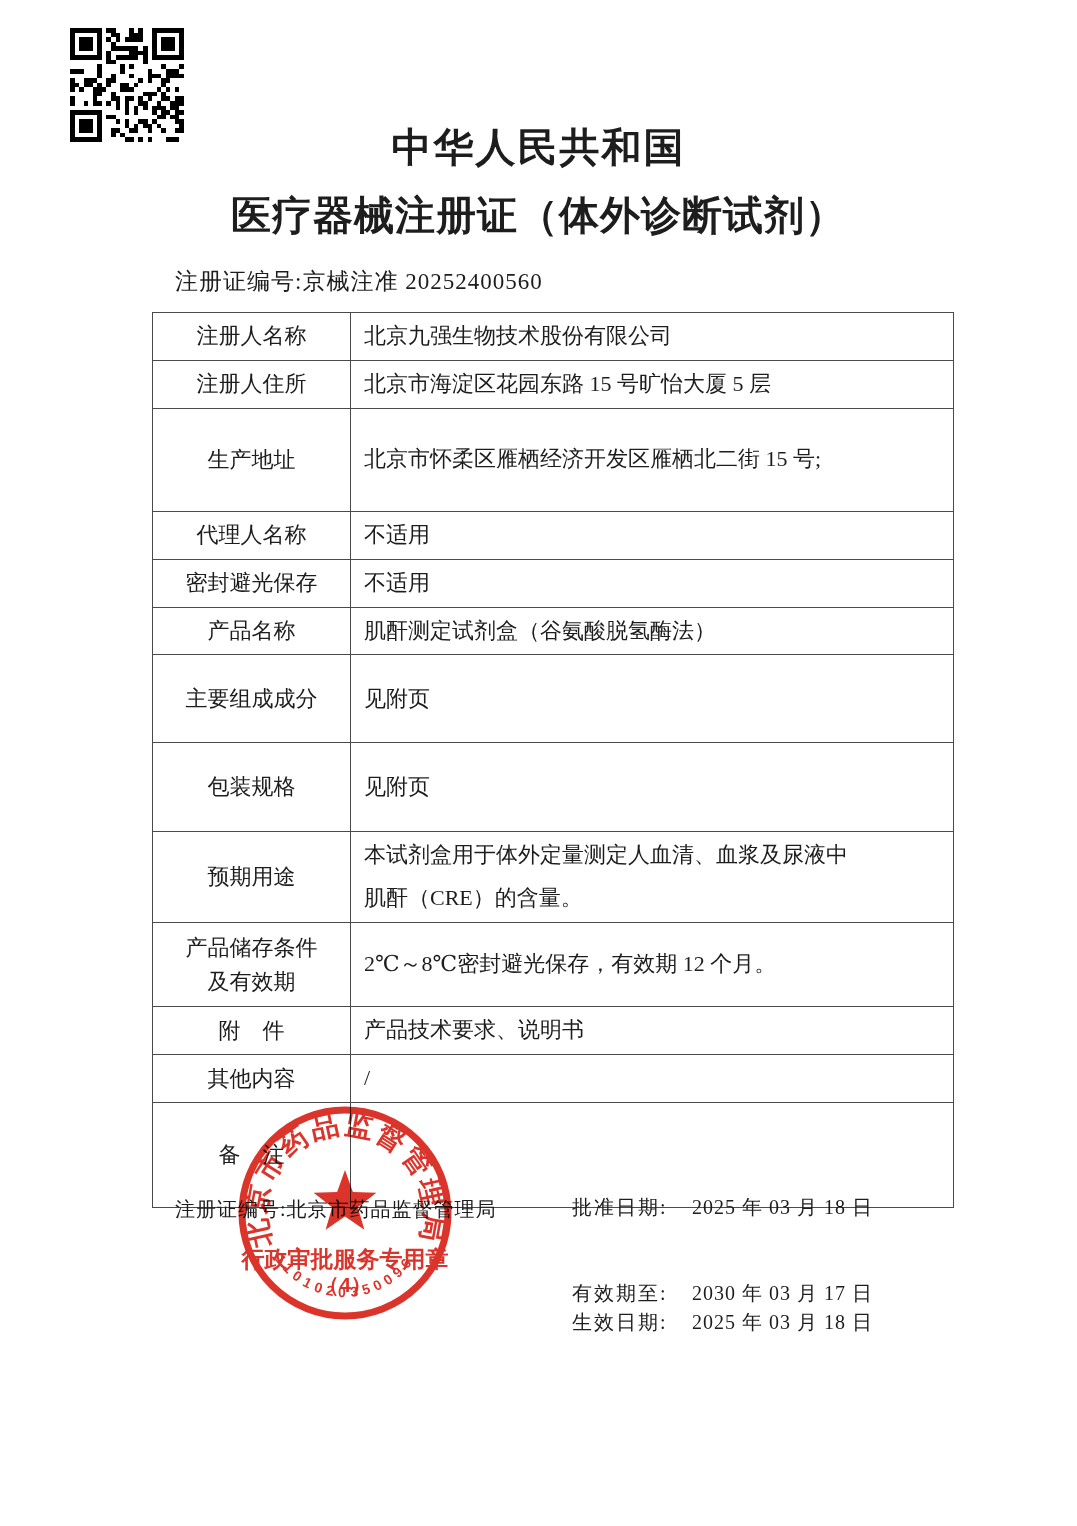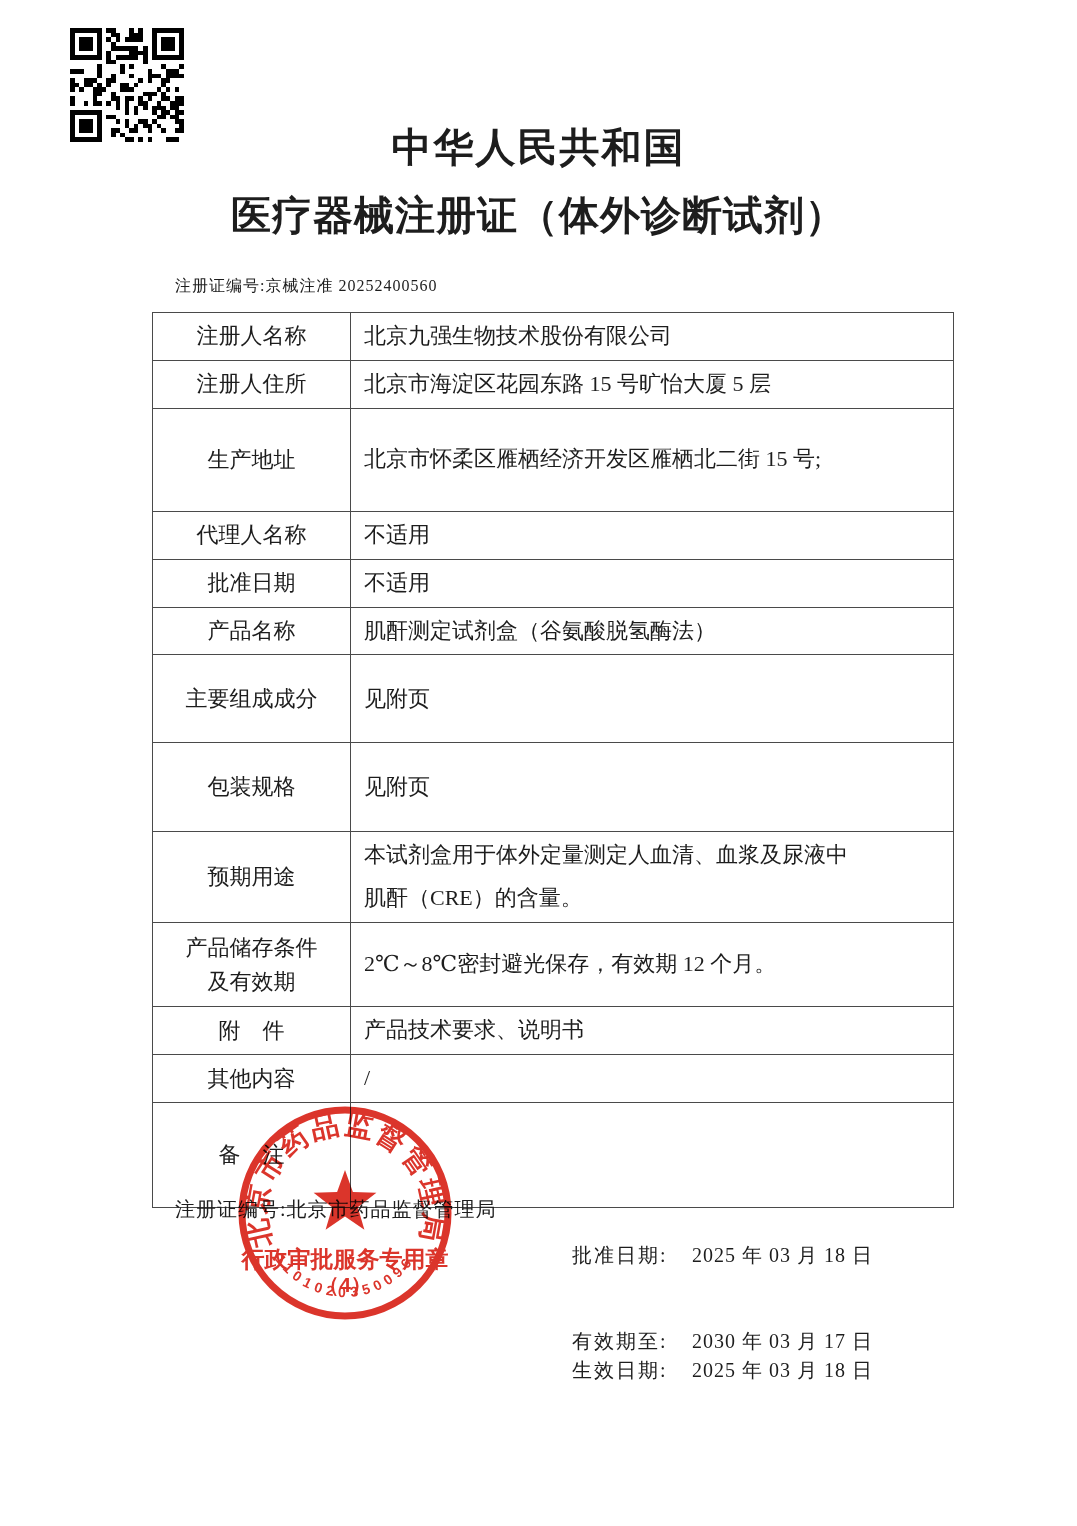--- a/index.html
+++ b/index.html
@@ -15,22 +15,22 @@
   .qr{position:absolute;left:70px;top:28px;width:114px;height:114px;}
   .title1{
     position:absolute;left:0;top:120px;width:100%;
     text-align:center;font-size:40px;font-weight:bold;letter-spacing:2px;
   }
   .title2{
     position:absolute;left:0;top:188px;width:100%;
     text-align:center;font-size:40px;font-weight:bold;letter-spacing:1px;
   }
   .regline{
-    position:absolute;left:175px;top:276px;
-    font-size:16px;letter-spacing:1px;
+    position:absolute;left:175px;top:266px;
+    font-size:23px;letter-spacing:1px;
   }
   table.cert{
     position:absolute;left:152px;top:312px;
     width:774px;border-collapse:collapse;table-layout:fixed;
     font-size:22px;
   }
   table.cert td{
     border:1.5px solid #4a4a4a;
     vertical-align:middle;
     overflow:hidden;
@@ -38,21 +38,21 @@
   td.lbl{
     width:195px;text-align:center;
     white-space:pre-line;line-height:1.55;
   }
   td.val{
     width:579px;text-align:left;padding:2px 10px 2px 13px;
     white-space:pre-line;line-height:1.95;margin-top:11px;
   }
   .dept{position:absolute;left:175px;top:1196px;font-size:20px;letter-spacing:1px;}
   .date-row{position:absolute;left:572px;font-size:20px;}
-  .date-row .dlabel{display:inline-block;width:120px;letter-spacing:2px;margin-top:48px;}
+  .date-row .dlabel{display:inline-block;width:120px;letter-spacing:2px;}
   .date-row .dvalue{letter-spacing:1px;}
   .dr0{top:1194px;}
   .dr1{top:1309px;}
   .dr2{top:1280px;}
   .seal{
     position:absolute;left:220px;top:1088px;width:250px;height:250px;
     mix-blend-mode:multiply;opacity:0.93;
   }
   .seal text{fill:#d9251b;font-family:"Liberation Sans","DejaVu Sans",sans-serif;}
   .seal .arc-top{font-size:28px;font-weight:bold;letter-spacing:3px;}
@@ -271,21 +271,21 @@
         </tr>
       <tr style="height:103px">
           <td class="lbl">生产地址</td>
           <td class="val">北京市怀柔区雁栖经济开发区雁栖北二街 15 号;</td>
         </tr>
       <tr style="height:43px">
           <td class="lbl">代理人名称</td>
           <td class="val">不适用</td>
         </tr>
       <tr style="height:43px">
-          <td class="lbl">批准日期</td>
+          <td class="lbl">密封避光保存</td>
           <td class="val">不适用</td>
         </tr>
       <tr style="height:43px">
           <td class="lbl">产品名称</td>
           <td class="val">肌酐测定试剂盒（谷氨酸脱氢酶法）</td>
         </tr>
       <tr style="height:88px">
           <td class="lbl">主要组成成分</td>
           <td class="val">见附页</td>
         </tr>

